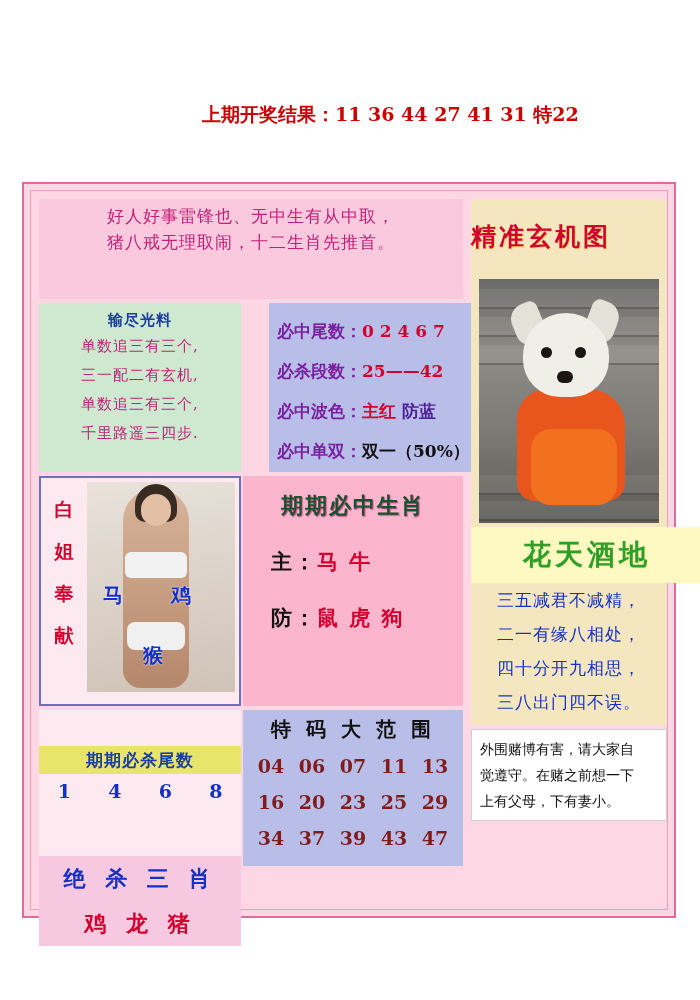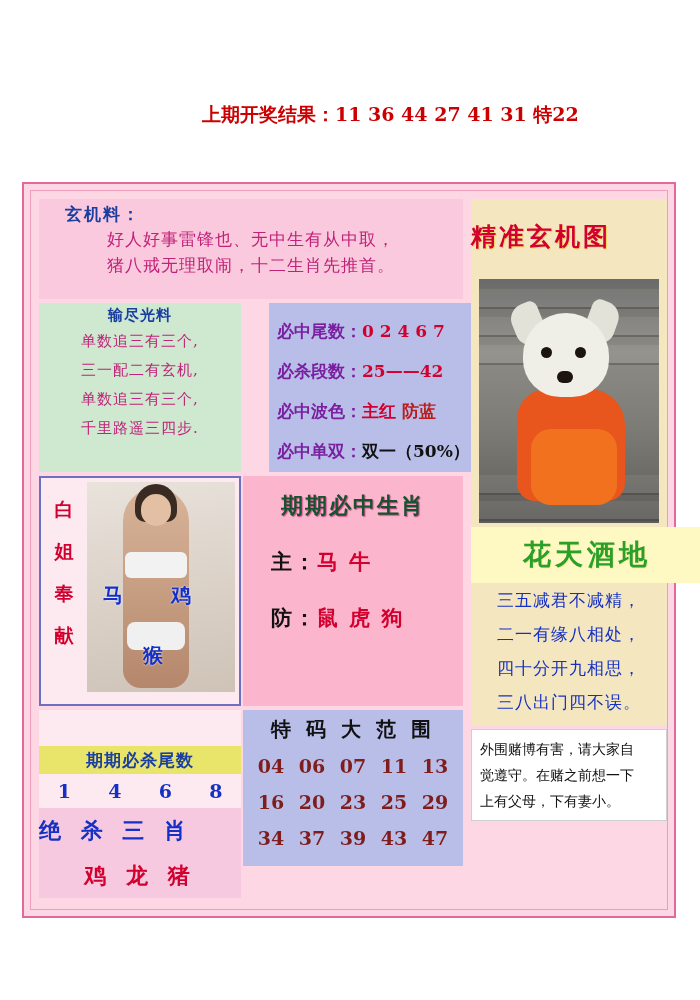--- a/index.html
+++ b/index.html
@@ -108,20 +108,21 @@
     height: 169px;
   }
   .green-box {
     position: absolute;
     left: 0;
     top: 0;
     width: 202px;
     height: 169px;
     background: #cfe8d0;
     box-sizing: border-box;
+    padding-top: 5px;
   }
   .green-title {
     text-align: center;
     font-family: "DejaVu Serif", "Liberation Serif", serif;
     font-size: 15px;
     color: #1a3fa0;
     font-weight: bold;
     letter-spacing: 1px;
     line-height: 24px;
   }
@@ -146,21 +147,21 @@
   }
   .blue-line {
     font-family: "DejaVu Serif", "Liberation Serif", serif;
     font-size: 17px;
     font-weight: bold;
     line-height: 40px;
     white-space: nowrap;
   }
   .lbl-purple { color: #7a1fa0; }
   .val-red { color: #d2002e; }
-  .val-green { color: #b91c1c; }
+  .val-green { color: #4c1d95; }
   .val-dark { color: #111111; }
   
   .low-row {
     position: relative;
     width: 424px;
     margin-top: 4px;
     height: 230px;
   }
   .pic-box {
     position: absolute;
@@ -314,28 +315,29 @@
     background: #fde9f0;
   }
   .kill-nums span {
     font-family: "DejaVu Serif", "Liberation Serif", serif;
     font-size: 19px;
     font-weight: bold;
     color: #1530c4;
   }
   .kill3-title {
     background: #f6c9e0;
-    text-align: left;
+    text-align: center;
     font-family: "DejaVu Serif", "Liberation Serif", serif;
     font-size: 22px;
     font-weight: bold;
     color: #1530c4;
     letter-spacing: 6px;
     line-height: 44px;
     height: 44px;
+    margin-top: 48px;
   }
   .kill3-val {
     background: #f6c9e0;
     text-align: center;
     font-family: "DejaVu Serif", "Liberation Serif", serif;
     font-size: 22px;
     font-weight: bold;
     color: #d2002e;
     letter-spacing: 6px;
     line-height: 46px;
@@ -523,21 +525,20 @@
   <div class="header">
     <div class="last-result">上期开奖结果：11 36 44 27 41 31 特22</div>
   </div>
 
   <div class="frame">
     <div class="inner">
 
       <div class="col-left">
 
         <div class="poem-box">
-          <div class="poem-title">玄机料：</div>
           <div class="poem-line">好人好事雷锋也、无中生有从中取，</div>
           <div class="poem-line">猪八戒无理取闹，十二生肖先推首。</div>
         </div>
 
         <div class="mid-row">
           <div class="green-box">
             <div class="green-title">输尽光料</div>
             <div class="green-line">单数追三有三个,</div>
             <div class="green-line">三一配二有玄机,</div>
             <div class="green-line">单数追三有三个,</div>

